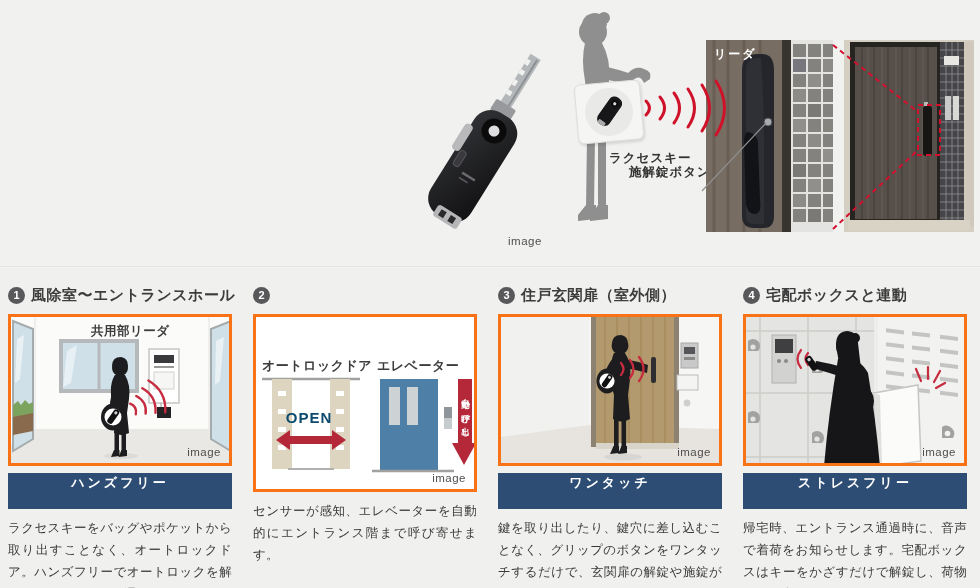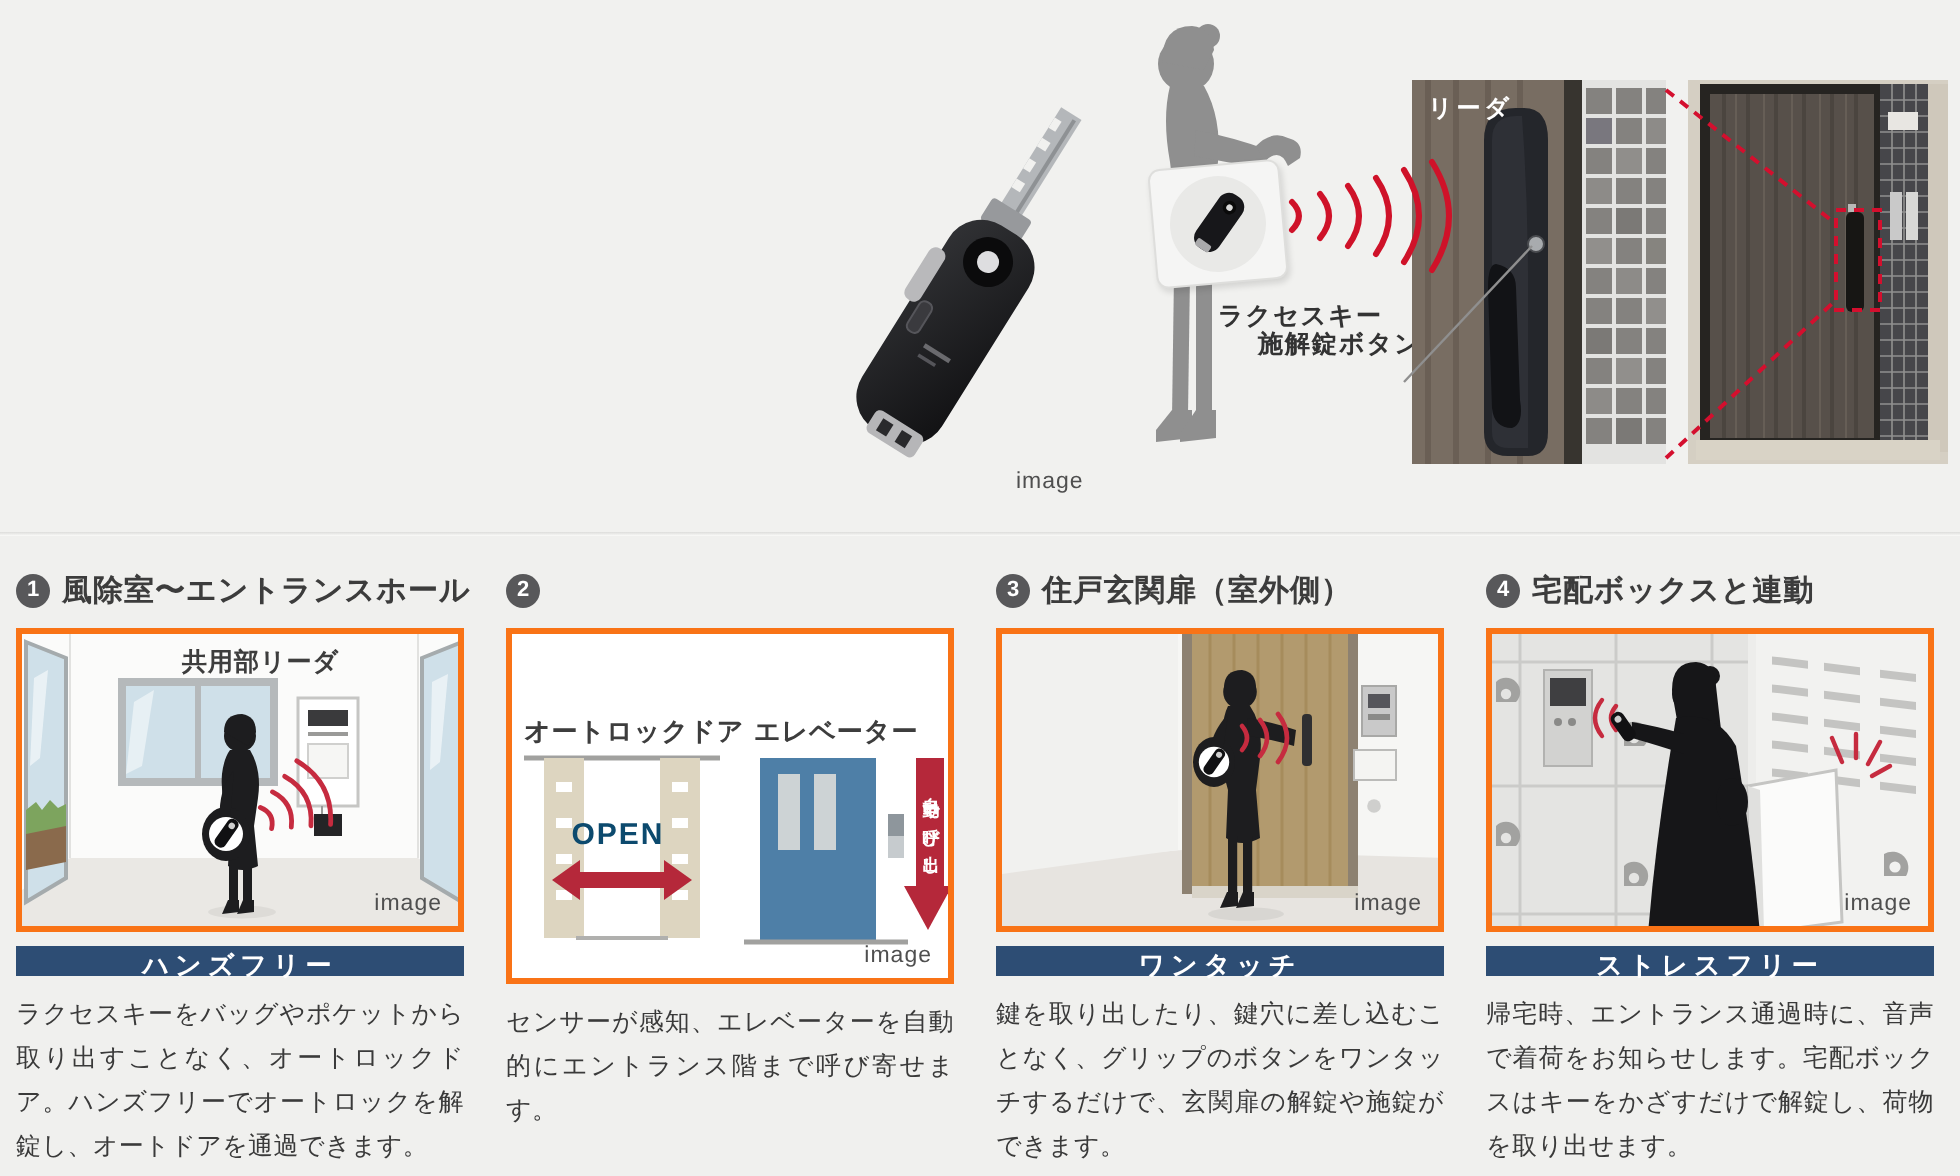--- a/index.html
+++ b/index.html
@@ -22,21 +22,21 @@
   .col { position:absolute; top:17px; width:224px; }
   .col-head { display:flex; align-items:center; height:20px; }
   .num-circle { width:17px; height:17px; border-radius:50%; background:#58585a; color:#fff;
                 font-size:11px; font-weight:bold; display:flex; align-items:center;
                 justify-content:center; flex:0 0 17px; }
   .col-title { margin-left:6px; font-size:15px; font-weight:bold; color:#3c3c3c; letter-spacing:.5px; white-space:nowrap; }
   .card { position:relative; margin-top:9px; width:224px; height:152px; background:#fdfdfc;
           border:3px solid #f97316; overflow:hidden; }
   .card.tall { height:178px; background:#fff; }
   .card .img-label { right:8px; bottom:5px; }
-  .badge { margin-top:7px; height:15px; line-height:20px; background:#2d4d74; color:#fff;
+  .badge { margin-top:7px; height:36px; line-height:20px; background:#2d4d74; color:#fff;
            text-align:center; font-size:13px; font-weight:bold; letter-spacing:3px; }
   .body-text { margin-top:8px; font-size:12.5px; line-height:22px; color:#3a3a3a;
                text-align:justify; letter-spacing:.2px; font-weight:500; }
 
   .diagram-label { position:absolute; font-size:13px; font-weight:bold; color:#3d3d3d; letter-spacing:.5px; }
   .open-text { position:absolute; left:26px; top:92px; width:54px; text-align:center;
                color:#0c4a6e; font-size:15px; font-weight:bold; letter-spacing:1px; }
   .vtext { position:absolute; left:203px; top:67px; width:13px; height:58px;
            writing-mode:vertical-rl; font-size:8.5px; color:#fff; letter-spacing:2px;
            text-align:center; font-weight:bold; }

